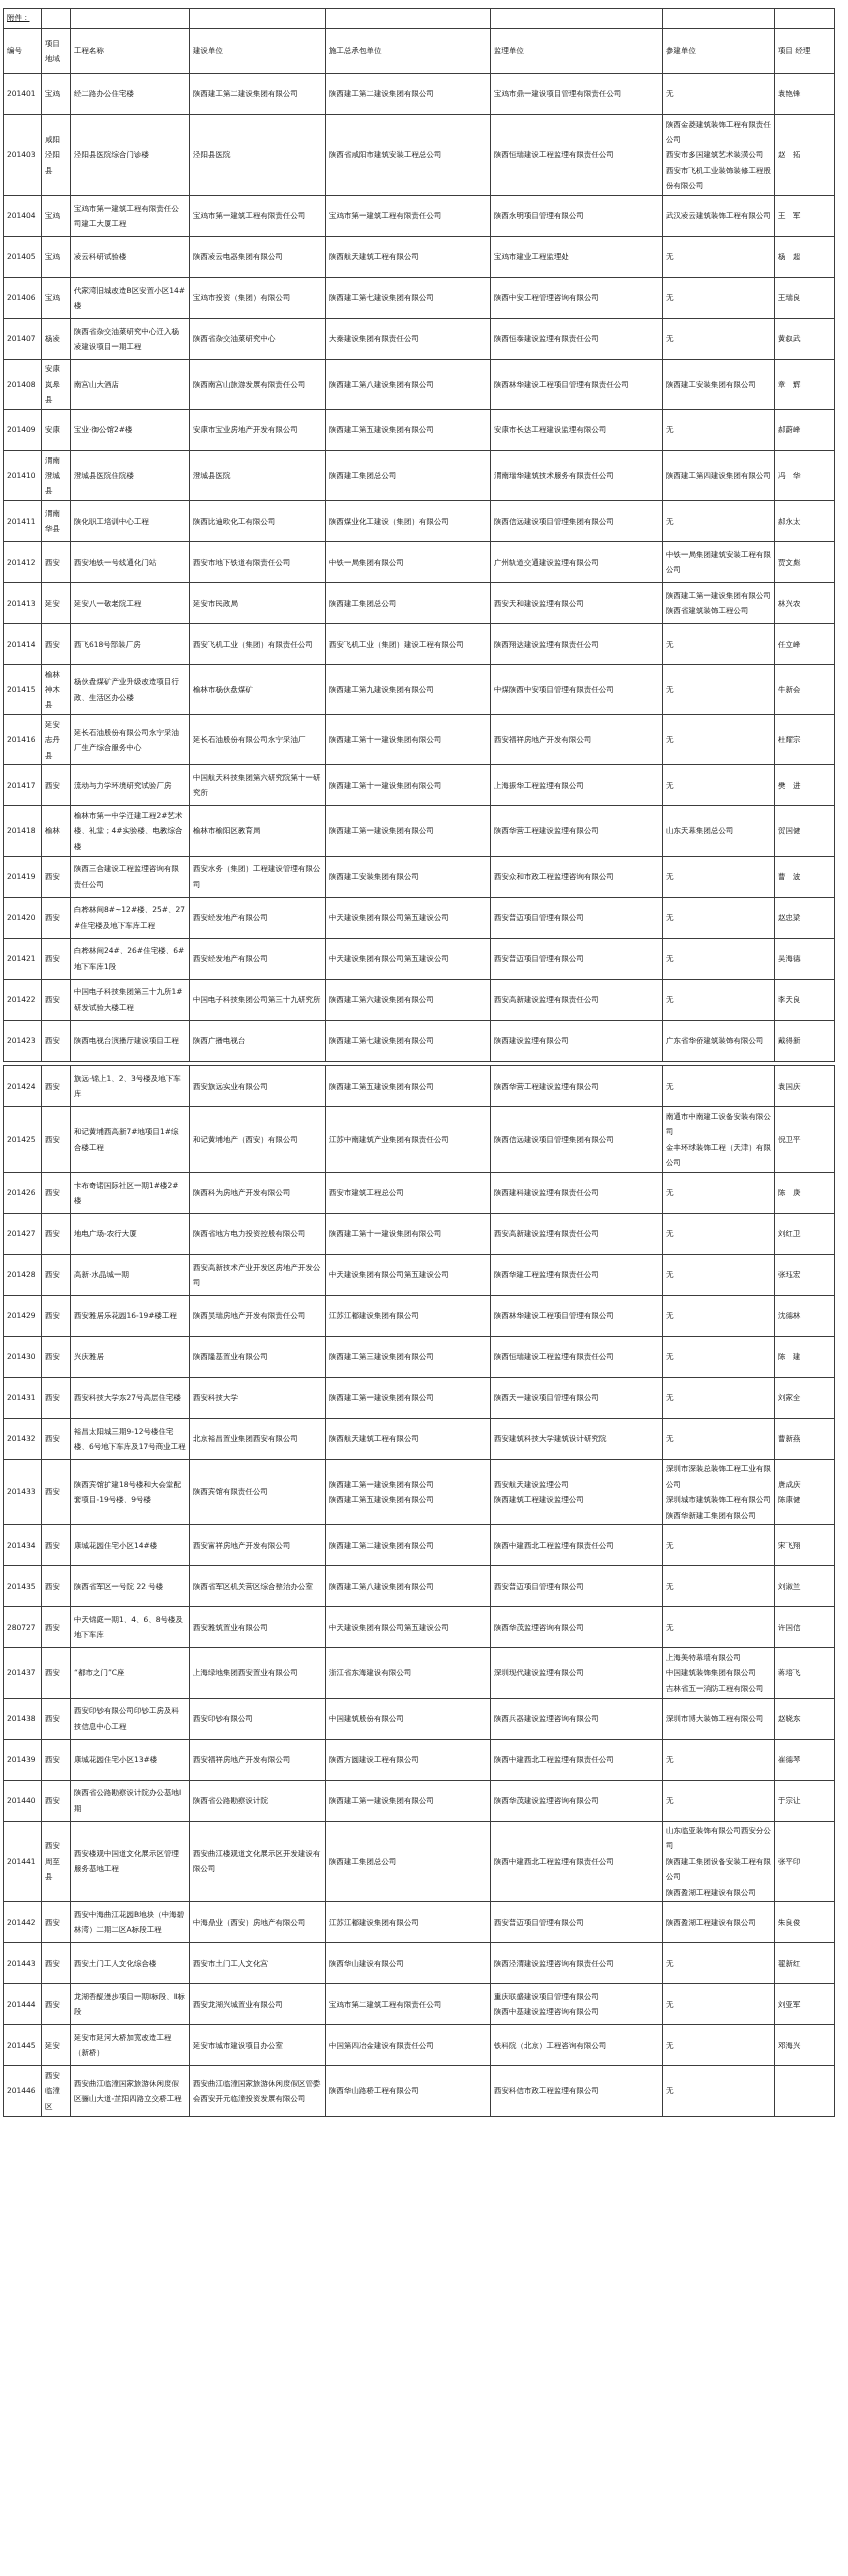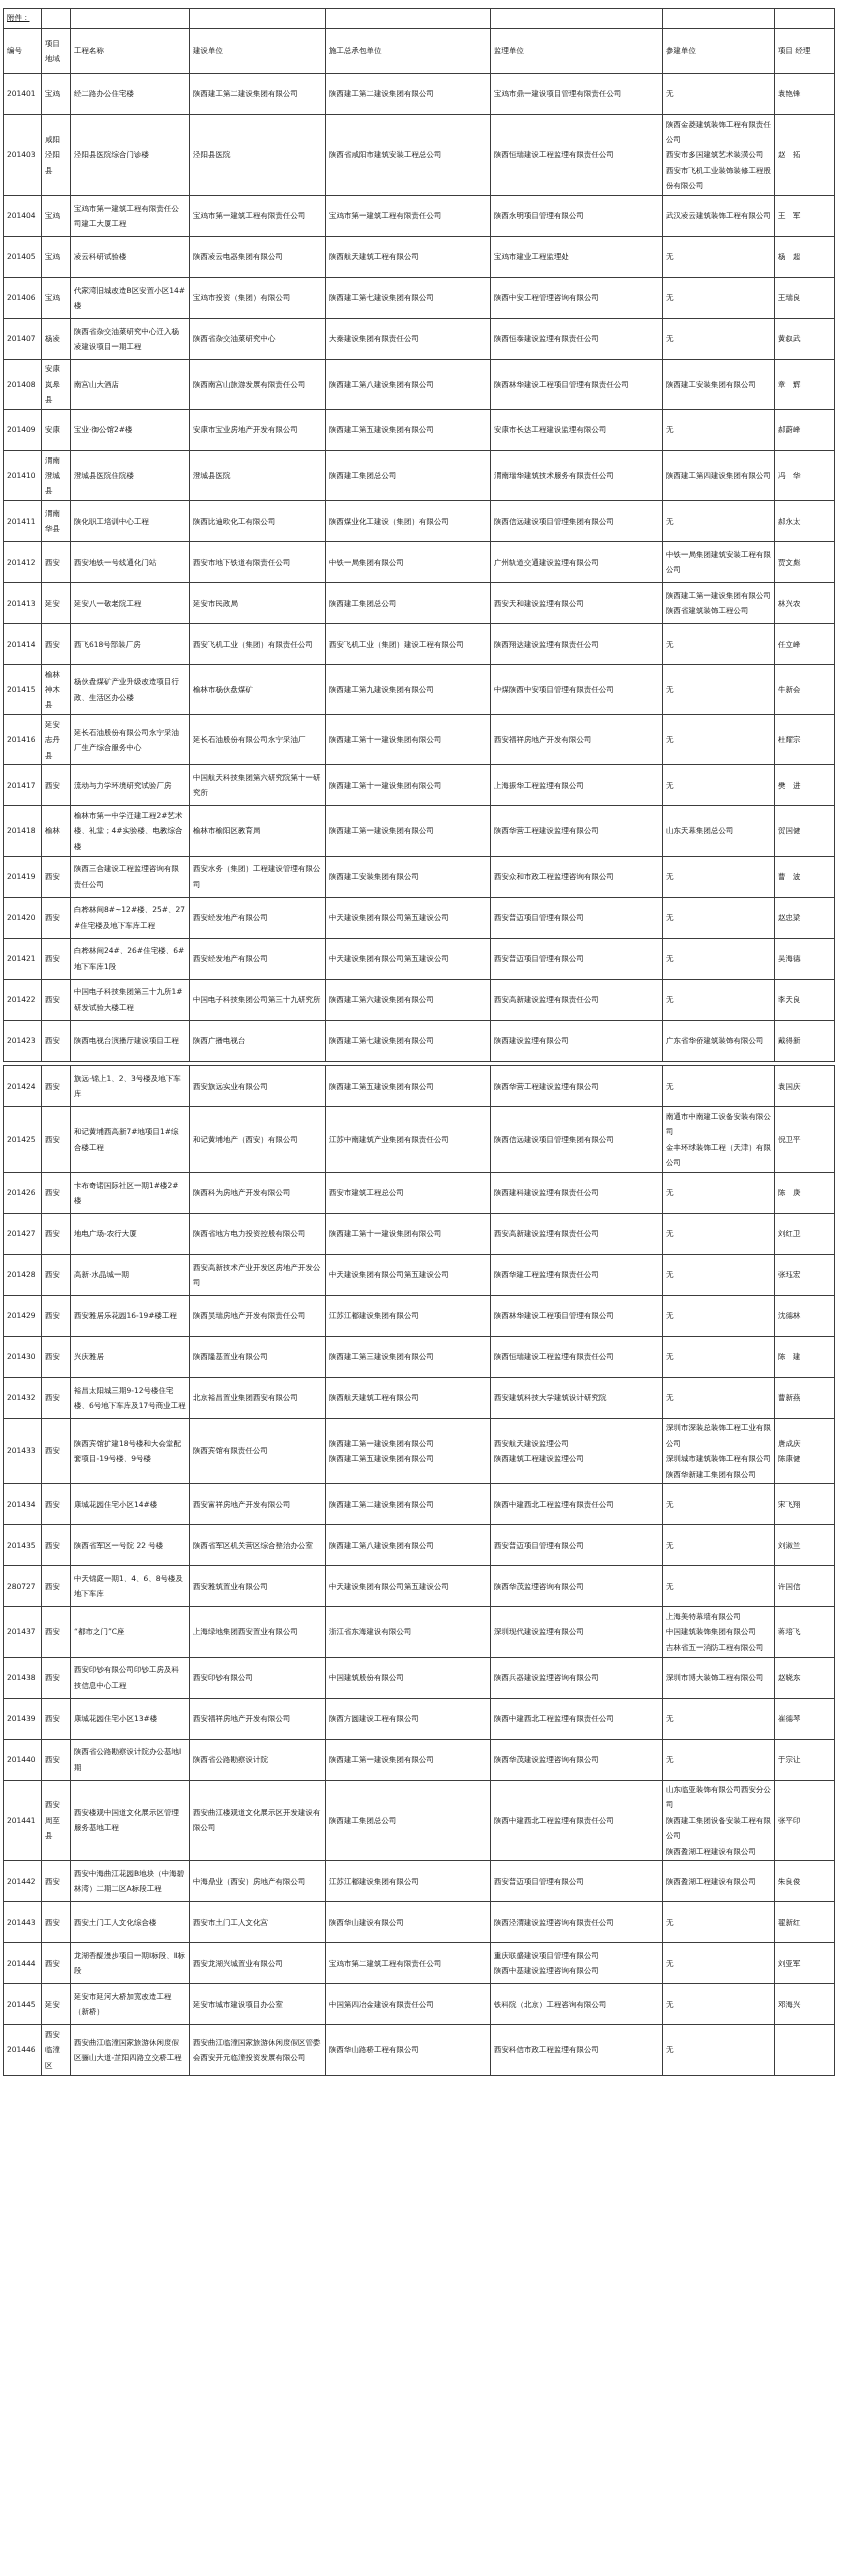--- a/index.html
+++ b/index.html
@@ -380,20 +380,30 @@
           <td>201430</td>
           <td>西安</td>
           <td>兴庆雅居</td>
           <td>陕西隆基置业有限公司</td>
           <td>陕西建工第三建设集团有限公司</td>
           <td>陕西恒瑞建设工程监理有限责任公司</td>
           <td>无</td>
           <td>陈　建</td>
         </tr>
         <tr class="data-row">
+          <td>201431</td>
+          <td>西安</td>
+          <td>西安科技大学东27号高层住宅楼</td>
+          <td>西安科技大学</td>
+          <td>陕西建工第一建设集团有限公司</td>
+          <td>陕西天一建设项目管理有限公司</td>
+          <td>无</td>
+          <td>刘家全</td>
+        </tr>
+        <tr class="data-row">
           <td>201432</td>
           <td>西安</td>
           <td>裕昌太阳城三期9-12号楼住宅楼、6号地下车库及17号商业工程</td>
           <td>北京裕昌置业集团西安有限公司</td>
           <td>陕西航天建筑工程有限公司</td>
           <td>西安建筑科技大学建筑设计研究院</td>
           <td>无</td>
           <td>曹新燕</td>
         </tr>
         <tr class="data-row">

